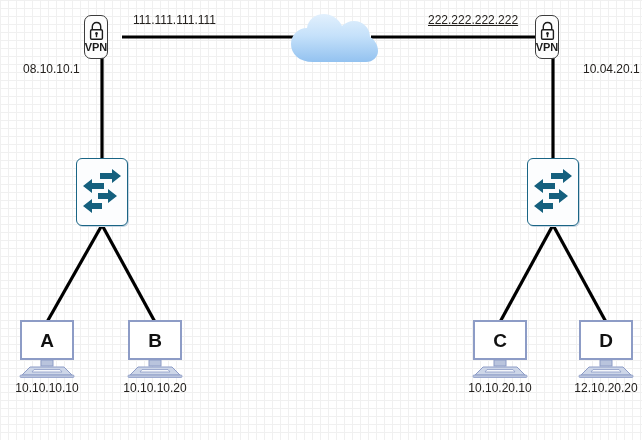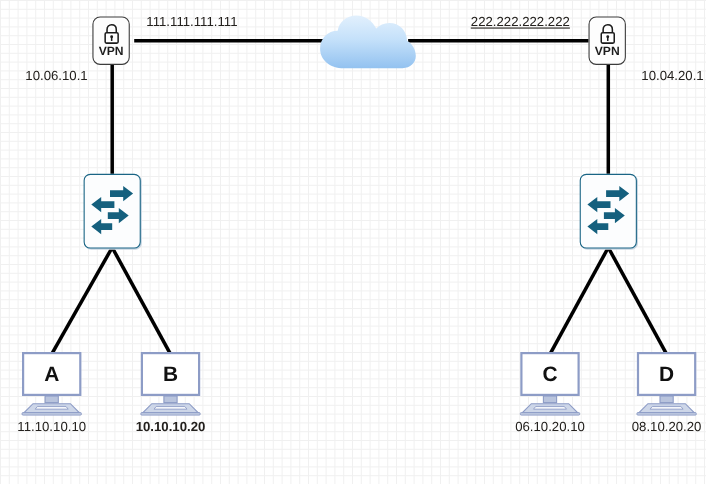--- a/index.html
+++ b/index.html
@@ -30,21 +30,21 @@
     width: 642px;
     height: 440px;
     pointer-events: none;
   }
   .node {
     position: absolute;
   }
 
   
   .vpn {
-    width: 34px;
+    width: 24px;
     height: 44px;
     box-sizing: border-box;
     border: 1.6px solid #3c3c3c;
     border-radius: 7px;
     background: #fdfdfd;
     display: flex;
     flex-direction: column;
     align-items: center;
     justify-content: center;
     gap: 0px;
@@ -162,21 +162,21 @@
       <path d="M4.3,9 L4.3,5.8 C4.3,3.2 6.1,1.5 8.5,1.5 C10.9,1.5 12.7,3.2 12.7,5.8 L12.7,9" fill="none" stroke="#1c1c1c" stroke-width="1.4"></path>
       <rect x="2.6" y="8.8" width="11.8" height="9.4" rx="1.2" fill="#ffffff" stroke="#1c1c1c" stroke-width="1.4"></rect>
       <circle cx="8.5" cy="12.4" r="1.3" fill="#1c1c1c"></circle>
       <rect x="7.8" y="12.8" width="1.4" height="3.4" fill="#1c1c1c"></rect>
     </svg>
     <span class="vpn-text">VPN</span>
   </div>
 
   <div class="label" style="left:133px; top:14px;">111.111.111.111</div>
 
-  <div class="label" style="left:23px; top:63px;">10.06.10.1</div>
+  <div class="label" style="left:23px; top:63px;">08.10.10.1</div>
 
   <div class="node switch" style="left:76px; top:158px;">
     <svg viewBox="0 0 44 50" width="44" height="50">
       <g fill="#15607e">
 
         <path d="M20,6 L32,6 L32,2 L41,9 L32,16 L32,12 L20,12 Z"></path>
 
         <path d="M24,16 L12,16 L12,12 L3,19 L12,26 L12,22 L24,22 Z"></path>
 
         <path d="M18,26 L28,26 L28,22 L37,29 L28,36 L28,32 L18,32 Z"></path>
@@ -190,34 +190,34 @@
     <div class="screen">
       <span class="screen-letter">A</span>
     </div>
     <svg class="base" viewBox="0 0 62 18" width="62" height="18">
       <rect x="25" y="0" width="12" height="6" fill="#b9c4dd" stroke="#8d9cc6" stroke-width="1"></rect>
       <path d="M14,7 L48,7 L56,15 L6,15 Z" fill="#cdd6e8" stroke="#8d9cc6" stroke-width="1"></path>
       <path d="M18,9.5 L44,9.5 L46,12 L16,12 Z" fill="#f4f6fa" stroke="#8d9cc6" stroke-width="0.8"></path>
       <rect x="4" y="15" width="54" height="2.5" rx="1" fill="#b9c4dd" stroke="#8d9cc6" stroke-width="0.8"></rect>
     </svg>
   </div>
-  <div class="label center" style="left:47px; top:382px;">11.10.10.10</div>
+  <div class="label center" style="left:47px; top:382px;">10.10.10.10</div>
 
   <div class="node computer" style="left:124px; top:320px;">
     <div class="screen">
       <span class="screen-letter">B</span>
     </div>
     <svg class="base" viewBox="0 0 62 18" width="62" height="18">
       <rect x="25" y="0" width="12" height="6" fill="#b9c4dd" stroke="#8d9cc6" stroke-width="1"></rect>
       <path d="M14,7 L48,7 L56,15 L6,15 Z" fill="#cdd6e8" stroke="#8d9cc6" stroke-width="1"></path>
       <path d="M18,9.5 L44,9.5 L46,12 L16,12 Z" fill="#f4f6fa" stroke="#8d9cc6" stroke-width="0.8"></path>
       <rect x="4" y="15" width="54" height="2.5" rx="1" fill="#b9c4dd" stroke="#8d9cc6" stroke-width="0.8"></rect>
     </svg>
   </div>
-  <div class="label center" style="left:155px; top:382px;font-weight:bold;">10.10.10.20</div>
+  <div class="label center" style="left:155px; top:382px;">10.10.10.20</div>
 
   <div class="node vpn" style="left:535px; top:15px;">
     <svg class="lock" viewBox="0 0 17 20">
       <path d="M4.3,9 L4.3,5.8 C4.3,3.2 6.1,1.5 8.5,1.5 C10.9,1.5 12.7,3.2 12.7,5.8 L12.7,9" fill="none" stroke="#1c1c1c" stroke-width="1.4"></path>
       <rect x="2.6" y="8.8" width="11.8" height="9.4" rx="1.2" fill="#ffffff" stroke="#1c1c1c" stroke-width="1.4"></rect>
       <circle cx="8.5" cy="12.4" r="1.3" fill="#1c1c1c"></circle>
       <rect x="7.8" y="12.8" width="1.4" height="3.4" fill="#1c1c1c"></rect>
     </svg>
     <span class="vpn-text">VPN</span>
   </div>
@@ -241,28 +241,28 @@
     <div class="screen">
       <span class="screen-letter">C</span>
     </div>
     <svg class="base" viewBox="0 0 62 18" width="62" height="18">
       <rect x="25" y="0" width="12" height="6" fill="#b9c4dd" stroke="#8d9cc6" stroke-width="1"></rect>
       <path d="M14,7 L48,7 L56,15 L6,15 Z" fill="#cdd6e8" stroke="#8d9cc6" stroke-width="1"></path>
       <path d="M18,9.5 L44,9.5 L46,12 L16,12 Z" fill="#f4f6fa" stroke="#8d9cc6" stroke-width="0.8"></path>
       <rect x="4" y="15" width="54" height="2.5" rx="1" fill="#b9c4dd" stroke="#8d9cc6" stroke-width="0.8"></rect>
     </svg>
   </div>
-  <div class="label center" style="left:500px; top:382px;">06.10.20.10</div>
+  <div class="label center" style="left:500px; top:382px;">10.10.20.10</div>
 
   <div class="node computer" style="left:575px; top:320px;">
     <div class="screen">
       <span class="screen-letter">D</span>
     </div>
     <svg class="base" viewBox="0 0 62 18" width="62" height="18">
       <rect x="25" y="0" width="12" height="6" fill="#b9c4dd" stroke="#8d9cc6" stroke-width="1"></rect>
       <path d="M14,7 L48,7 L56,15 L6,15 Z" fill="#cdd6e8" stroke="#8d9cc6" stroke-width="1"></path>
       <path d="M18,9.5 L44,9.5 L46,12 L16,12 Z" fill="#f4f6fa" stroke="#8d9cc6" stroke-width="0.8"></path>
       <rect x="4" y="15" width="54" height="2.5" rx="1" fill="#b9c4dd" stroke="#8d9cc6" stroke-width="0.8"></rect>
     </svg>
   </div>
-  <div class="label center" style="left:606px; top:382px;">08.10.20.20</div>
+  <div class="label center" style="left:606px; top:382px;">12.10.20.20</div>
 
 </div>
 
 </body></html>

